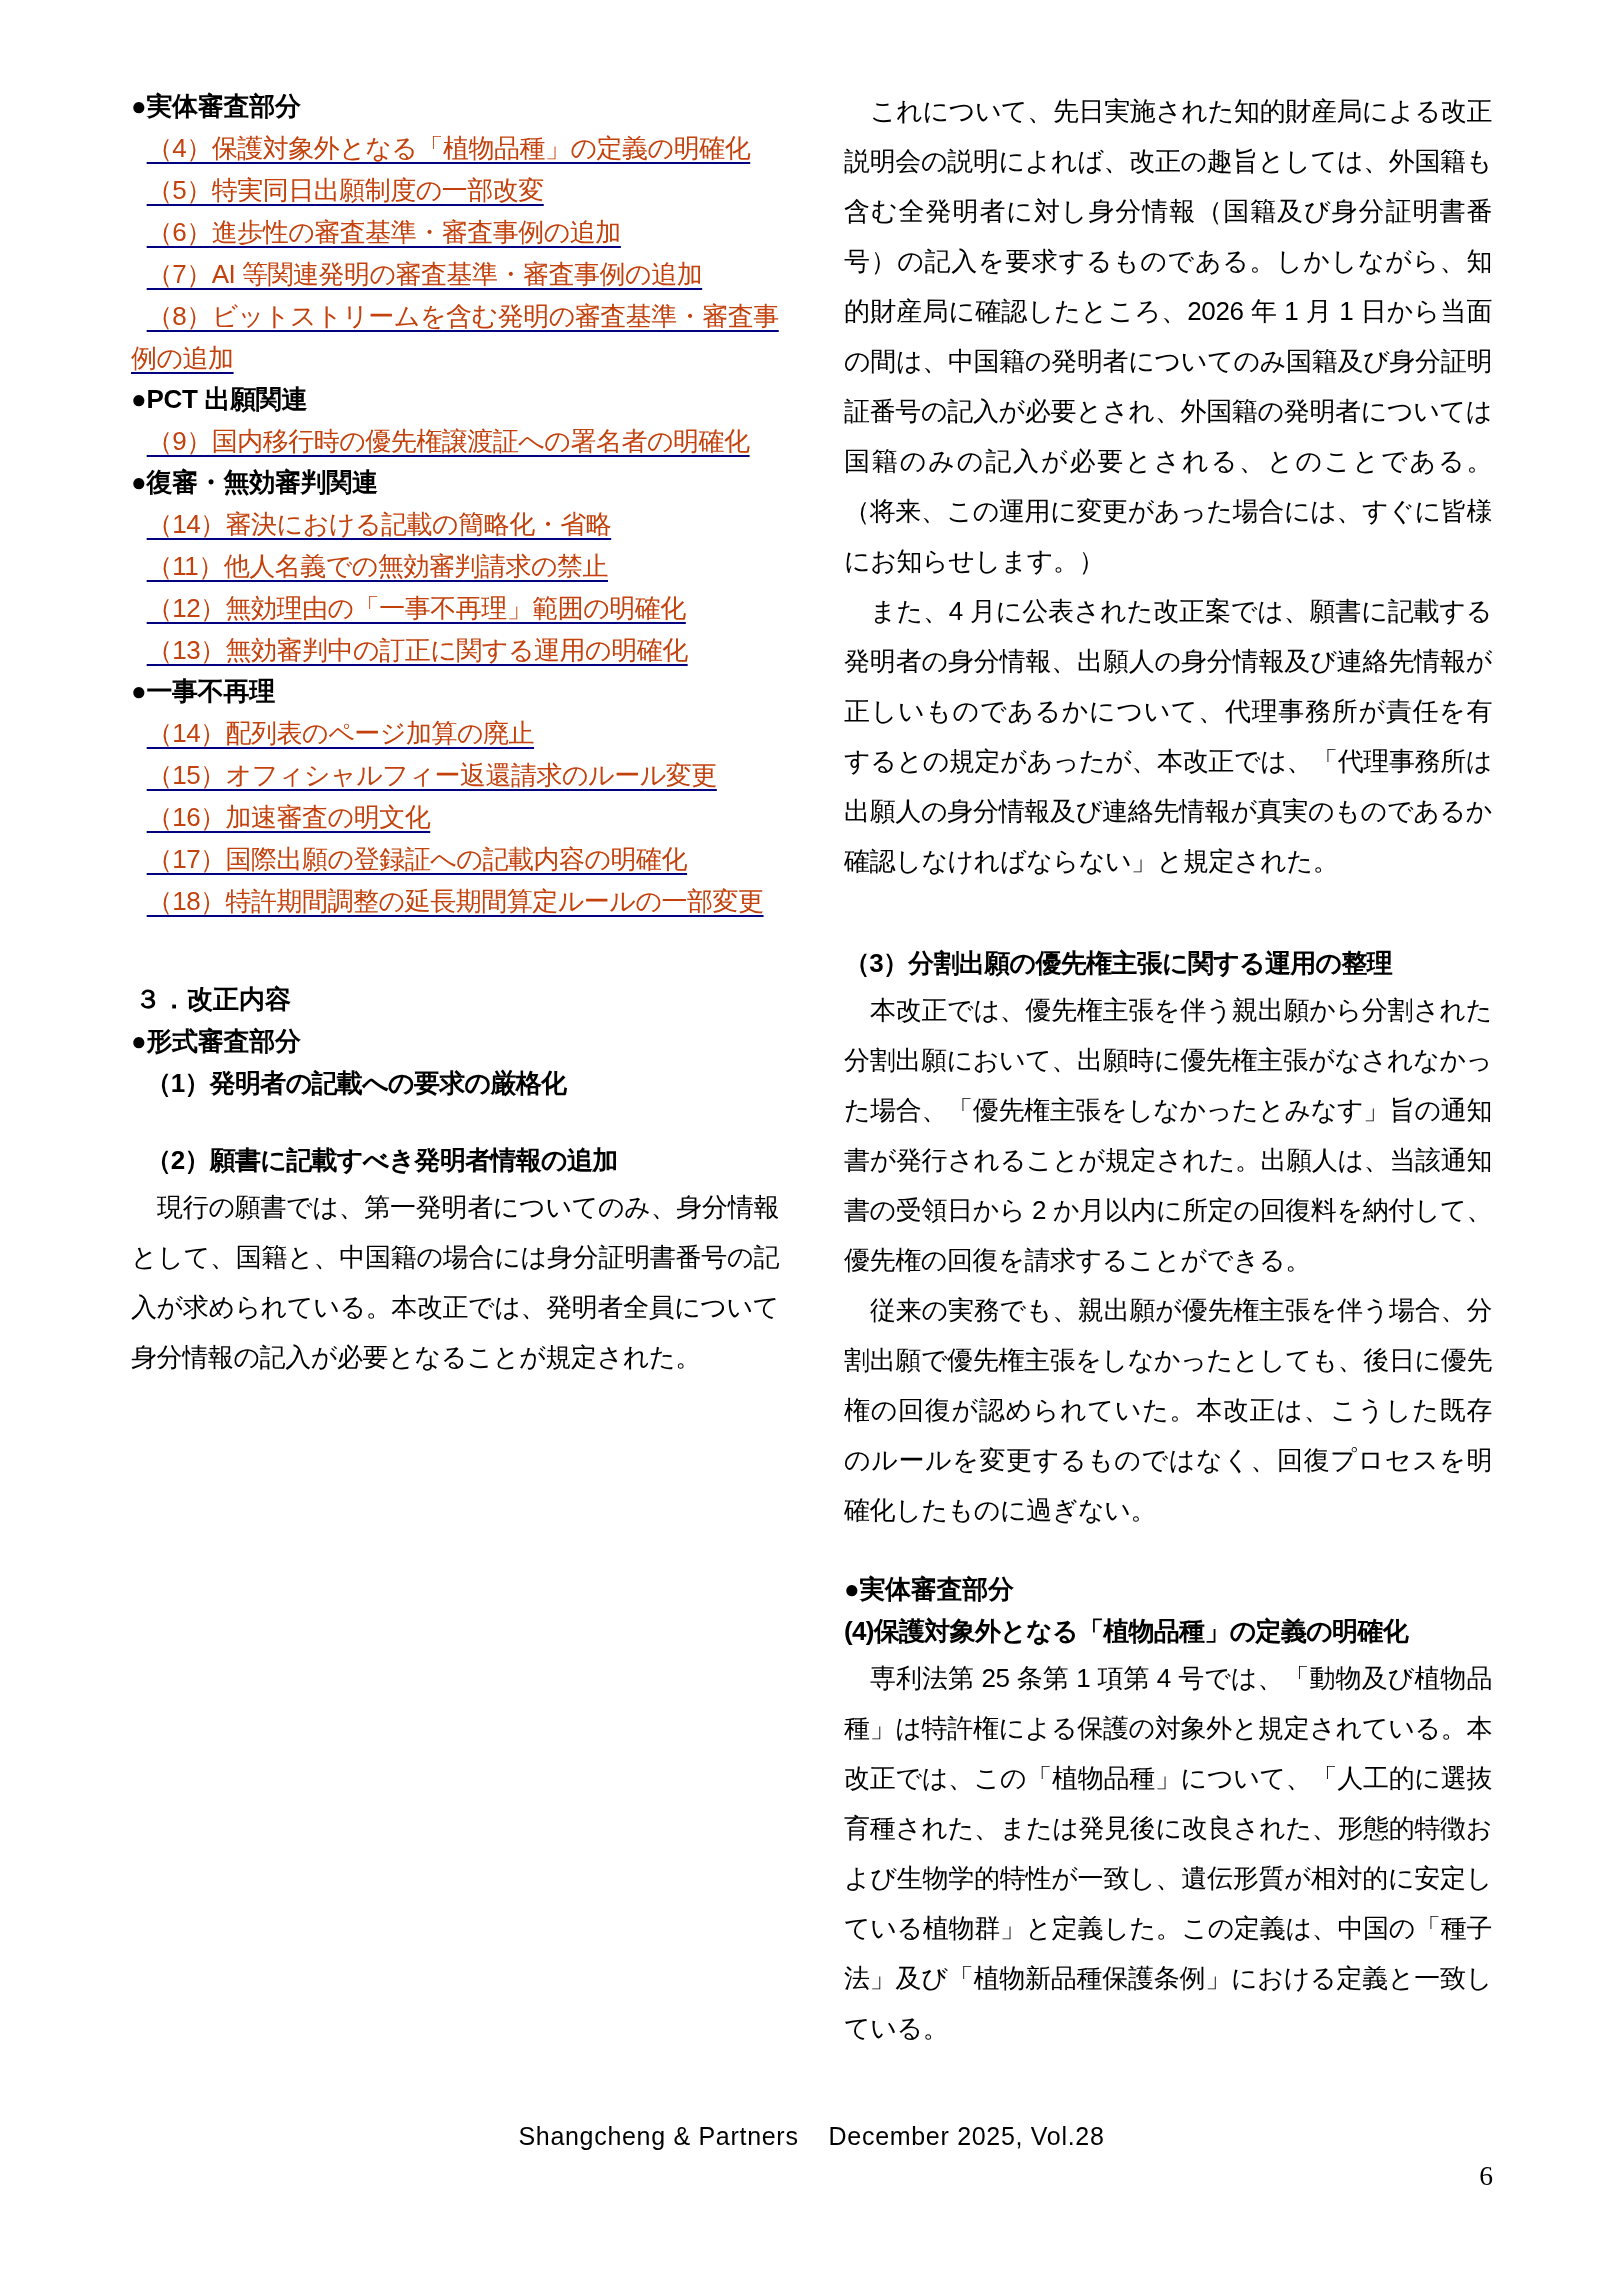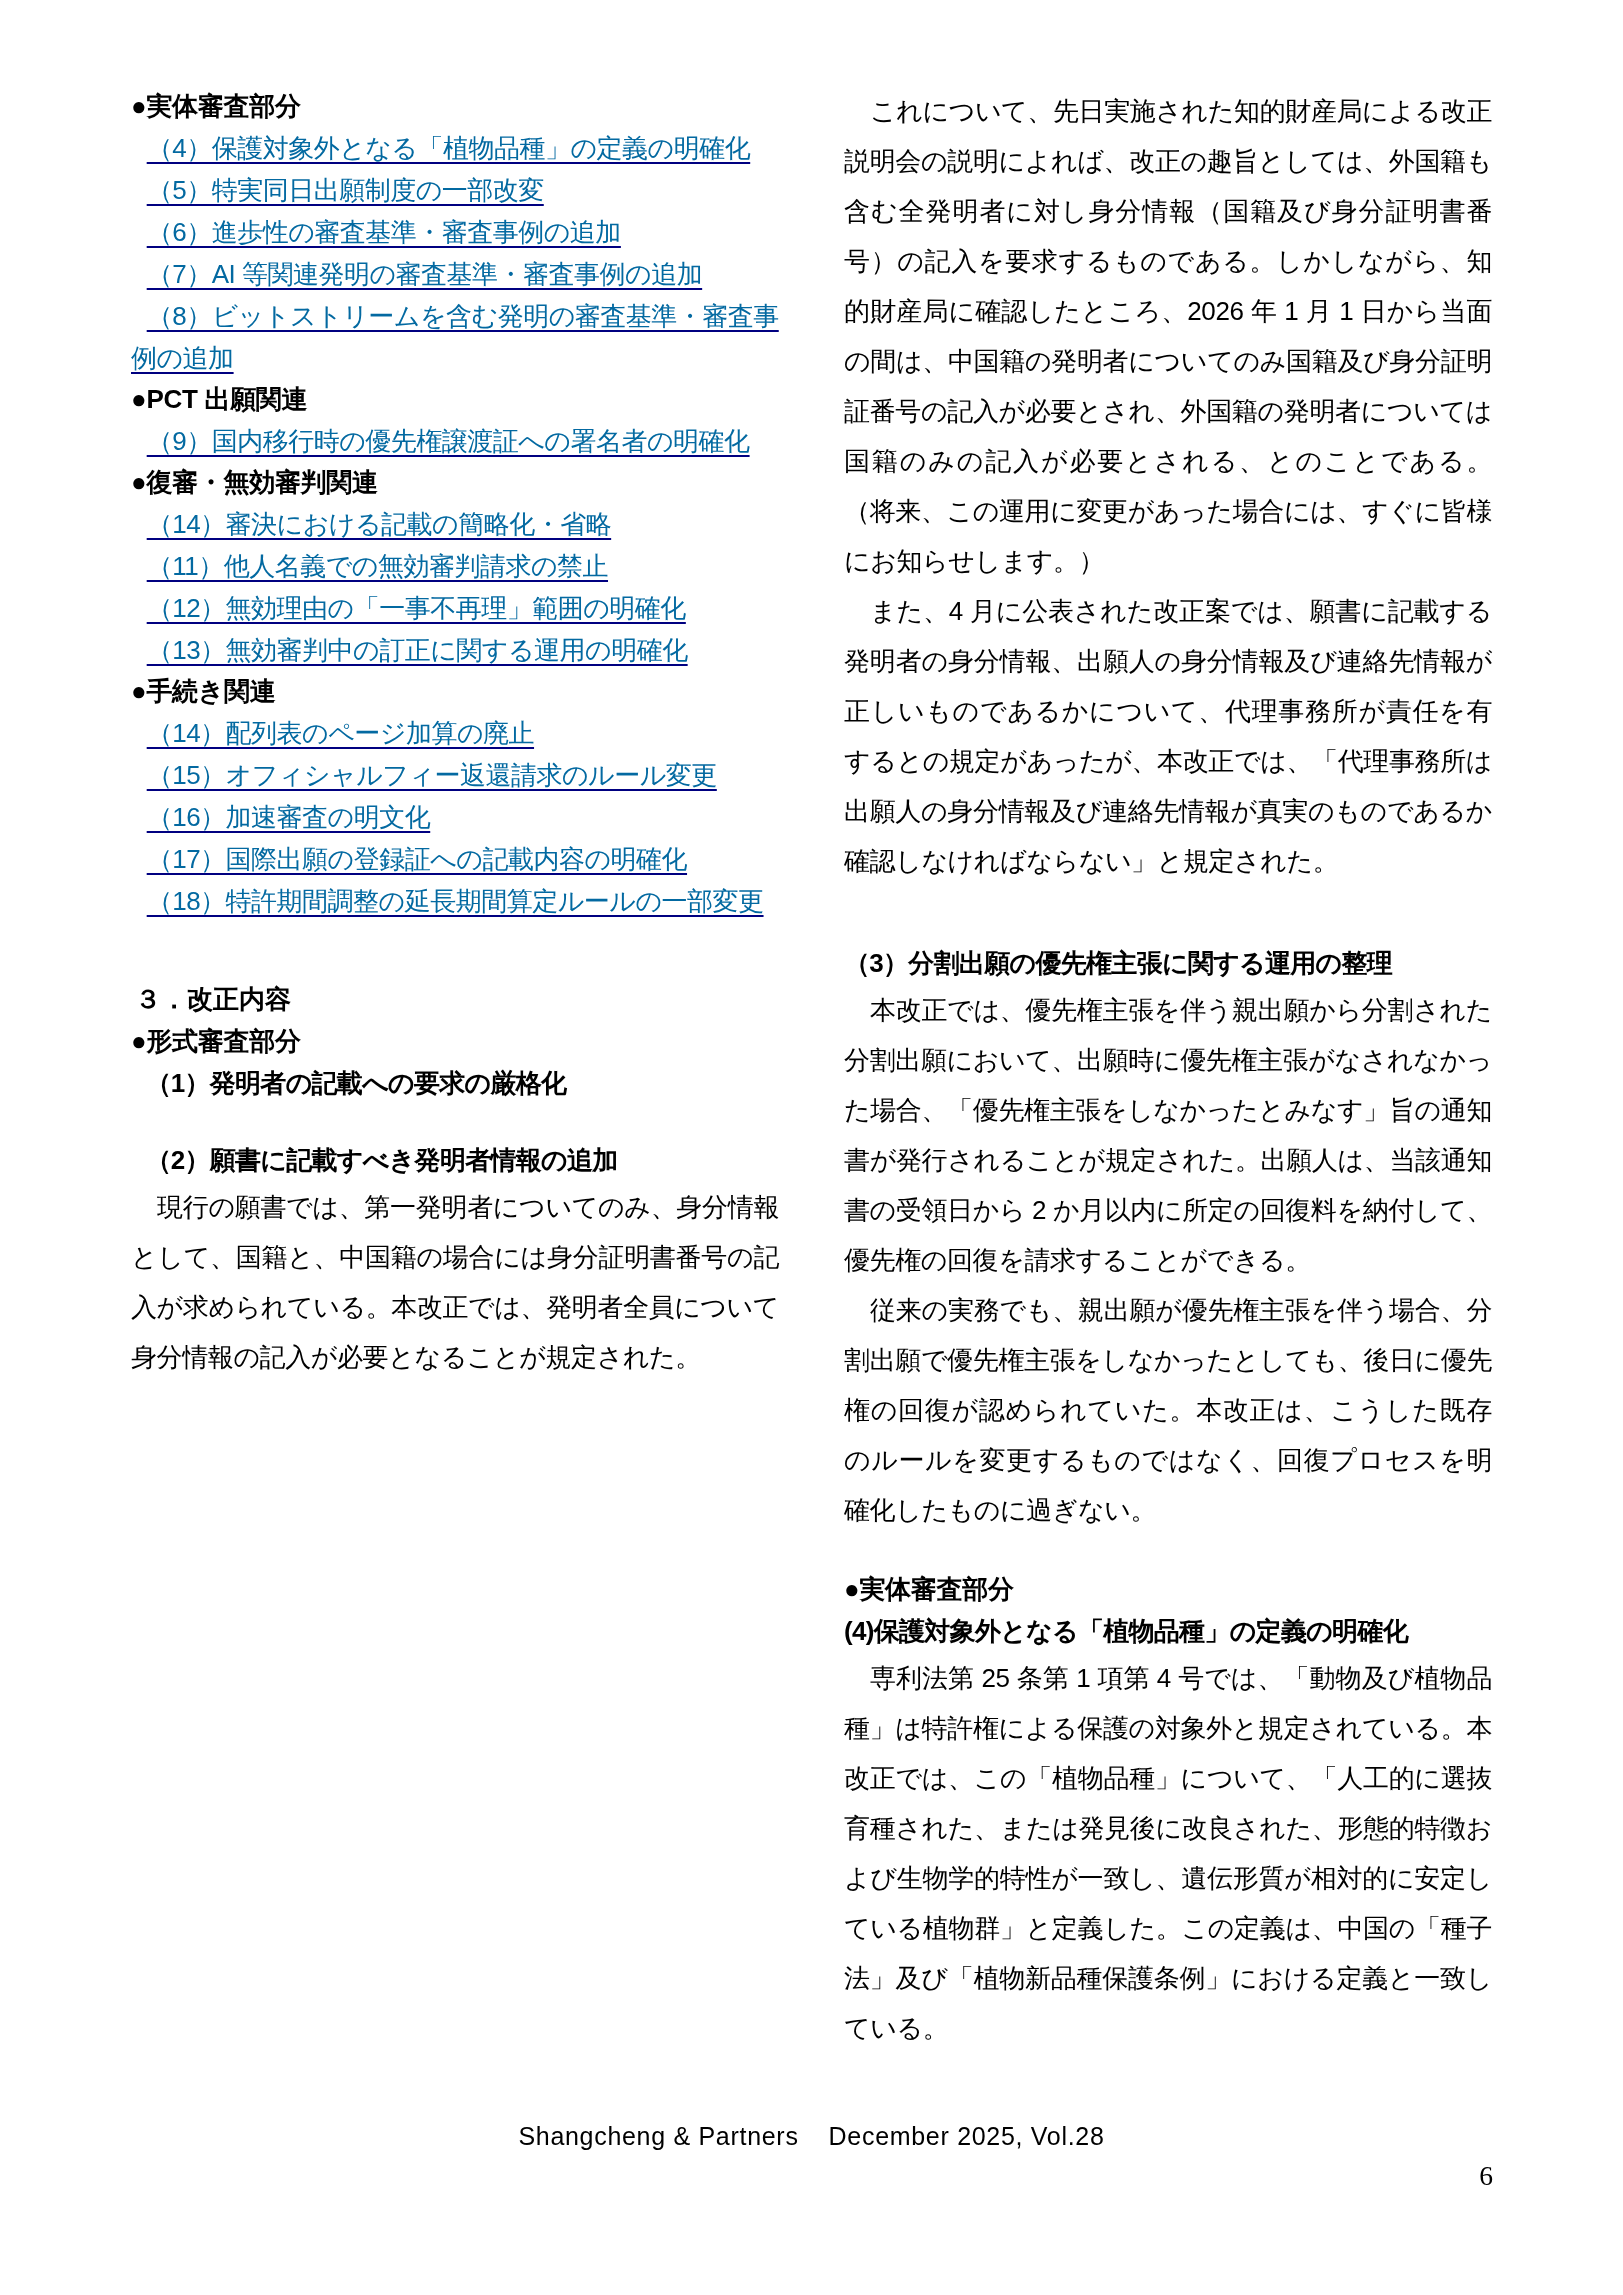--- a/index.html
+++ b/index.html
@@ -40,21 +40,21 @@
     font-size: 26px;
     line-height: 41px;
     font-weight: 700;
     color: #000000;
     letter-spacing: -0.3px;
     white-space: nowrap;
   }
   .toc-link {
     font-size: 26px;
     line-height: 42px;
-    color: #0369a1;
+    color: #c2410c;
     text-decoration: underline;
     text-decoration-color: #000080;
     text-underline-offset: 4.6px;
     text-decoration-thickness: 2px;
     text-indent: 15.7px;
     letter-spacing: -0.5px;
   }
 
   .sec-num {
     font-size: 26px;
@@ -130,21 +130,21 @@
       <div class="bullet-head">●復審・無効審判関連</div>
 
       <div class="toc-link">（14）審決における記載の簡略化・省略</div>
 
       <div class="toc-link">（11）他人名義での無効審判請求の禁止</div>
 
       <div class="toc-link">（12）無効理由の「一事不再理」範囲の明確化</div>
 
       <div class="toc-link">（13）無効審判中の訂正に関する運用の明確化</div>
 
-      <div class="bullet-head">●手続き関連</div>
+      <div class="bullet-head">●一事不再理</div>
 
       <div class="toc-link">（14）配列表のページ加算の廃止</div>
 
       <div class="toc-link">（15）オフィシャルフィー返還請求のルール変更</div>
 
       <div class="toc-link">（16）加速審査の明文化</div>
 
       <div class="toc-link">（17）国際出願の登録証への記載内容の明確化</div>
 
       <div class="toc-link">（18）特許期間調整の延長期間算定ルールの一部変更</div>

